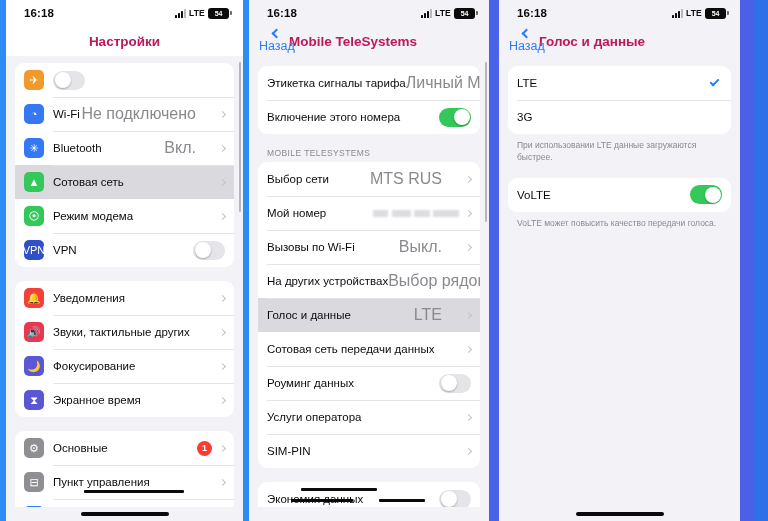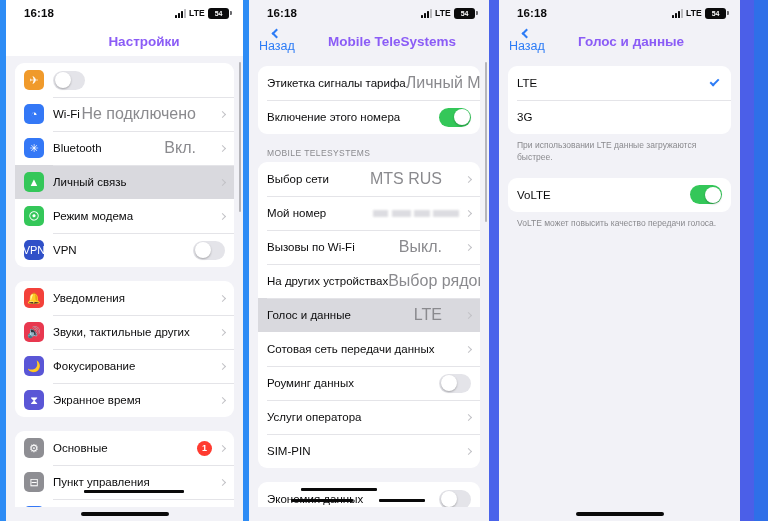--- a/index.html
+++ b/index.html
@@ -2,21 +2,21 @@
 <html><head>
 <meta charset="utf-8">
 <style>
   * { box-sizing: border-box; margin: 0; padding: 0; }
   html, body {
     width: 768px; height: 521px;
     font-family: "Liberation Sans", sans-serif;
     background: #2f6fe8;
     overflow: hidden;
   }
-  .stage { position: relative; width: 768px; height: 381px; display: flex; }
+  .stage { position: relative; width: 768px; height: 521px; display: flex; align-items: flex-end; }
 
   .gutter { background: #2d8cf5; flex: 0 0 6px; height: 521px; }
   .gutter.right { background: #4b5fe8; flex: 0 0 14px; }
   .gutter.left  { background: #2d8cf5; flex: 0 0 6px; }
   .gutter.mid2  { background: #4a63ea; flex: 0 0 10px; }
 
   .phone {
     position: relative;
     height: 521px;
     background: #f2f2f7;
@@ -64,23 +64,22 @@
   .navbar {
     flex: 0 0 30px;
     position: relative;
     display: flex; align-items: center;
     background: #ffffff;
     padding: 0 10px;
   }
   .phone.p2 .navbar, .phone.p3 .navbar { background: #f2f2f7; }
   .nav-title {
     position: absolute; left: 0; right: 0; text-align: center;
-    font-size: 13.5px; font-weight: 700; color: #8b5cf6;
+    font-size: 13.5px; font-weight: 700; color: #be185d;
     pointer-events: none;
-    padding-left: 39px;
   }
   .phone.p2 .nav-title, .phone.p3 .nav-title { left: 40px; right: 10px; text-align: left; }
   .back {
     display: flex; align-items: center; gap: 2px;
     color: #2d7cf6; font-size: 12.5px; position: relative; z-index: 2;
     cursor: pointer;
     flex-direction: column;
   }
   .chev-left {
     width: 7px; height: 7px; border-left: 2px solid #2d7cf6;
@@ -230,21 +229,21 @@
             <div class="chev"></div>
           </div>
           <div class="row">
             <div class="ico" style="background:#3478f6">✳</div>
             <div class="rlabel">Bluetooth</div>
             <div class="rval">Вкл.</div>
             <div class="chev"></div>
           </div>
           <div class="row sel">
             <div class="ico" style="background:#34c759">▲</div>
-            <div class="rlabel">Личный связь</div>
+            <div class="rlabel">Сотовая сеть</div>
             <div class="chev"></div>
           </div>
           <div class="row">
             <div class="ico" style="background:#34c759">⦿</div>
             <div class="rlabel">Режим модема</div>
             <div class="chev"></div>
           </div>
           <div class="row">
             <div class="ico" style="background:#3050c8">VPN</div>
             <div class="rlabel">VPN</div>

